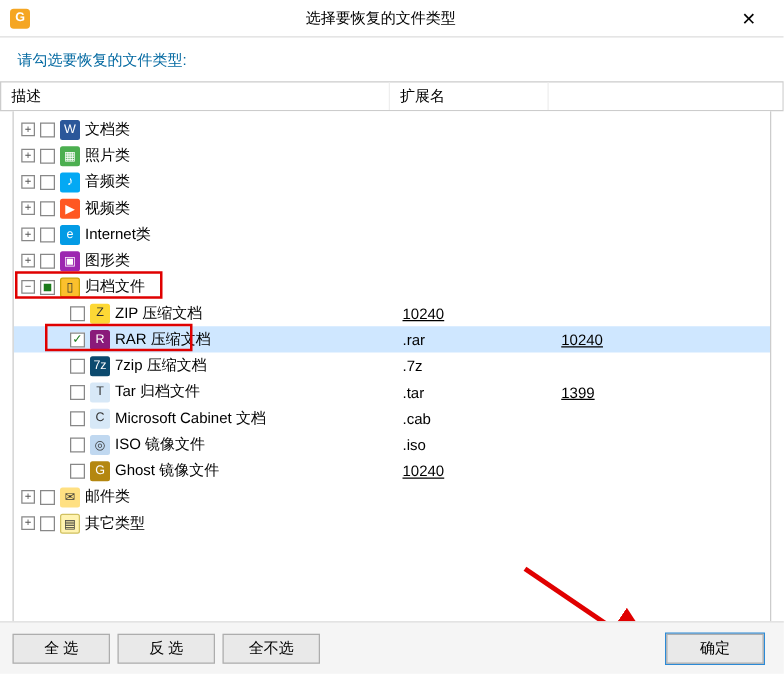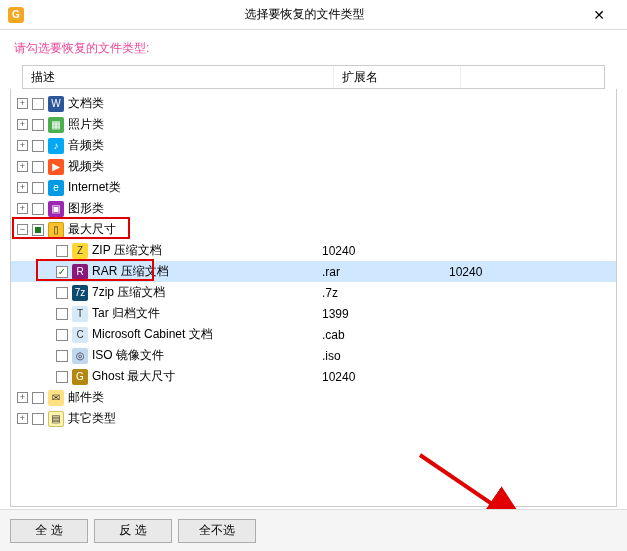--- a/index.html
+++ b/index.html
@@ -29,25 +29,25 @@
     color: #fff; font-weight: bold; font-size: 10px;
   }
   .title-text { flex: 1; text-align: center; }
   .close-btn {
     width: 40px; height: 28px;
     display: flex; align-items: center; justify-content: center;
     font-size: 14px;
   }
   .instruction {
     padding: 10px 14px 8px;
-    color: #ec4899;
+    color: #0369a1;
   }
   .table-header {
     display: flex;
-    margin: 0 22px;
+    margin: 0 0;
     border: 1px solid #ccc;
     background: #fff;
     height: 24px;
     align-items: center;
   }
   .th { padding: 0 8px; border-right: 1px solid #eee; height:100%; display:flex; align-items:center;}
   .th-desc { width: 311px; }
   .th-ext  { width: 127px; }
   .th-size { flex: 1; border-right: none;}
   .tree-area {
@@ -63,21 +63,21 @@
     display: flex;
     align-items: center;
     height: 21px;
     white-space: nowrap;
   }
   .row.selected {
     background: #cfe7ff;
   }
   .cell-desc { width: 311px; display: flex; align-items: center; }
   .cell-ext  { width: 127px; }
-  .cell-size { flex: 1; }
+  .cell-size { flex: 1; text-decoration: underline; }
   .indent-1 { padding-left: 6px; }
   .indent-2 { padding-left: 30px; }
   .expander {
     width: 11px; height: 11px;
     border: 1px solid #888;
     display: inline-flex;
     align-items: center; justify-content: center;
     font-size: 9px; line-height: 9px;
     margin-right: 4px;
     background: #fff;
@@ -134,21 +134,21 @@
   .ic-mail   { background:#ffe082; color:#333; }
   .ic-other  { background:#fff3b0; color:#333; border:1px solid #d0c060; }
   .red-box {
     border: 2px solid #e00000;
     position: absolute;
     pointer-events: none;
   }
   .content-wrapper { position: relative; }
   .button-bar {
     position: absolute;
-    left: 0; right: 0; bottom: 0;
+    left: 0; right: 0; bottom: 12px;
     height: 42px;
     display: flex;
     align-items: center;
     padding: 0 10px;
     background: #f5f5f5;
     border-top: 1px solid #ddd;
   }
   .btn {
     min-width: 78px;
     height: 24px;
@@ -245,21 +245,21 @@
           <span>图形类</span>
         </div>
         <div class="cell-ext"></div>
         <div class="cell-size"></div>
       </div>
       <div class="row">
         <div class="cell-desc indent-1">
           <span class="expander">−</span>
           <span class="cb partial"></span>
           <span class="fileicon ic-arch">▯</span>
-          <span>最大尺寸</span>
+          <span>归档文件</span>
         </div>
         <div class="cell-ext"></div>
         <div class="cell-size"></div>
       </div>
       <div class="row">
         <div class="cell-desc indent-2">
           <span class="expander-space"></span>
           <span class="cb"></span>
           <span class="fileicon ic-zip">Z</span>
           <span>ZIP 压缩文档</span>
@@ -286,20 +286,21 @@
         <div class="cell-ext">.7z</div>
         <div class="cell-size"></div>
       </div>
       <div class="row">
         <div class="cell-desc indent-2">
           <span class="expander-space"></span>
           <span class="cb"></span>
           <span class="fileicon ic-tar">T</span>
           <span>Tar 归档文件</span>
         </div>
+        <div class="cell-ext">.tar</div>
         <div class="cell-size">1399</div>
       </div>
       <div class="row">
         <div class="cell-desc indent-2">
           <span class="expander-space"></span>
           <span class="cb"></span>
           <span class="fileicon ic-cab">C</span>
           <span>Microsoft Cabinet 文档</span>
         </div>
         <div class="cell-ext">.cab</div>
@@ -313,21 +314,21 @@
           <span>ISO 镜像文件</span>
         </div>
         <div class="cell-ext">.iso</div>
         <div class="cell-size"></div>
       </div>
       <div class="row">
         <div class="cell-desc indent-2">
           <span class="expander-space"></span>
           <span class="cb"></span>
           <span class="fileicon ic-ghost">G</span>
-          <span>Ghost 最大尺寸</span>
+          <span>Ghost 镜像文件</span>
         </div>
         <div class="cell-size">10240</div>
       </div>
       <div class="row">
         <div class="cell-desc indent-1">
           <span class="expander">+</span>
           <span class="cb"></span>
           <span class="fileicon ic-mail">✉</span>
           <span>邮件类</span>
         </div>
@@ -357,13 +358,14 @@
     </defs>
     <line x1="10" y1="10" x2="110" y2="78" stroke="#e00000" stroke-width="4" marker-end="url(#ah)"></line>
   </svg>
 </div>
 
 <div class="button-bar">
   <div class="btn">全  选</div>
   <div class="btn">反  选</div>
   <div class="btn">全不选</div>
   <div style="flex:1"></div>
+  <div class="btn highlight">确定</div>
 </div>
 
 </body></html>

